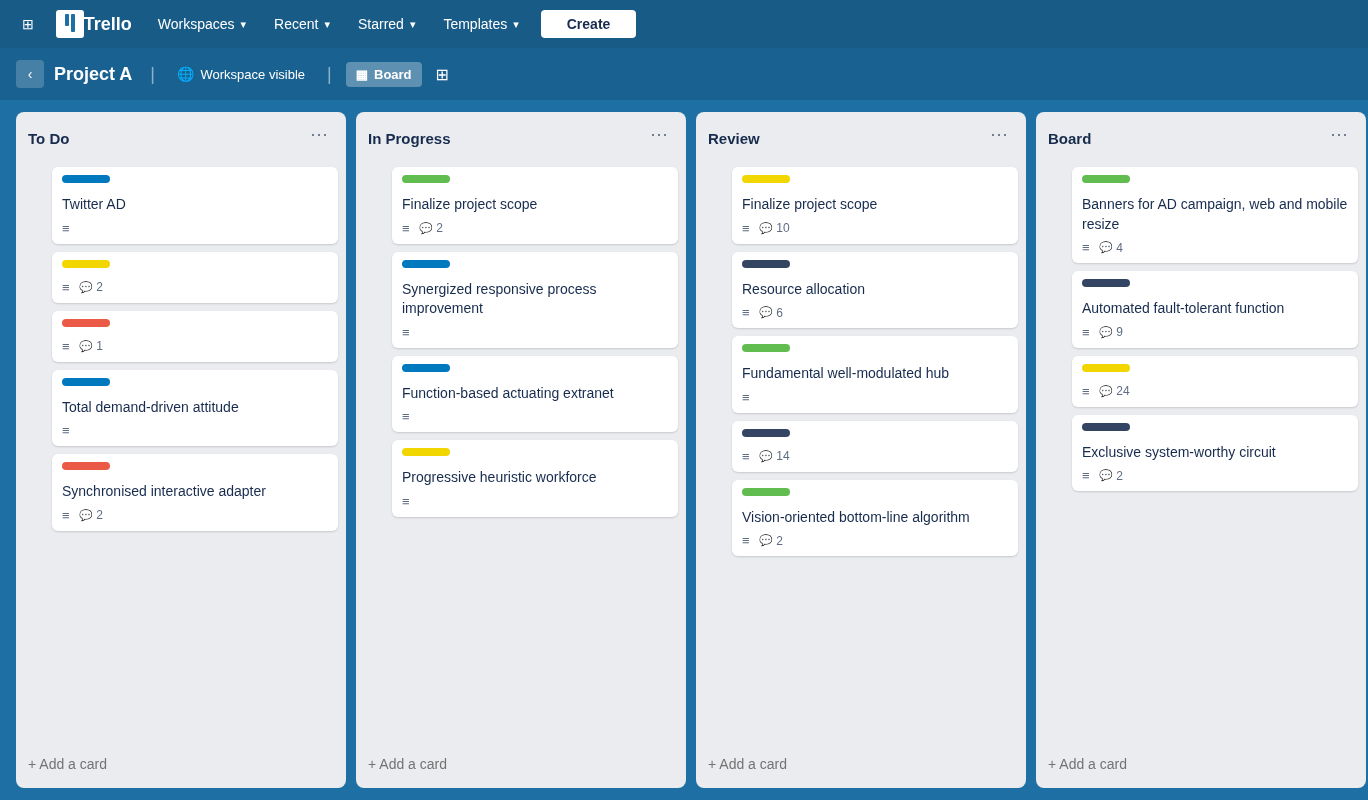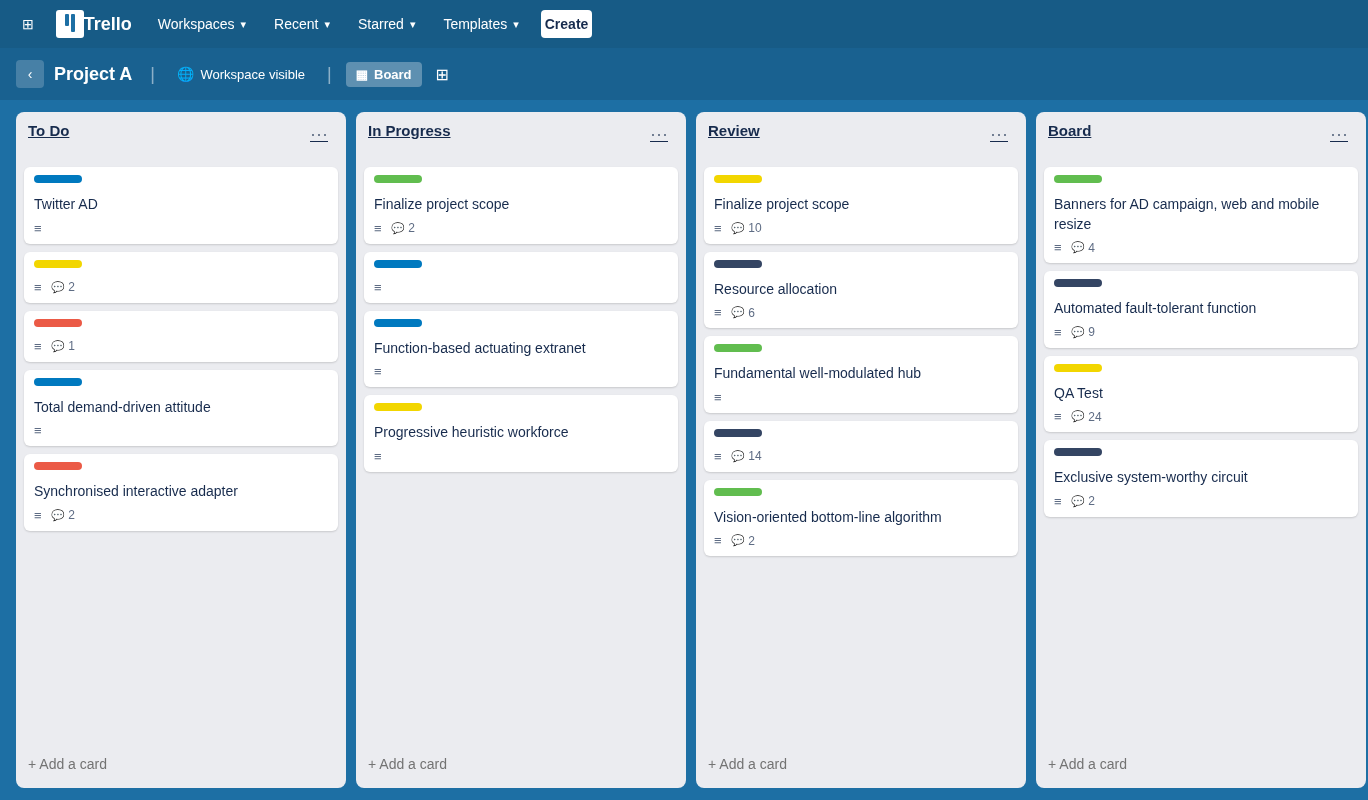--- a/index.html
+++ b/index.html
@@ -15,21 +15,21 @@
     .nav-logo-icon { background: white; border-radius: 3px; width: 28px; height: 28px; display: flex; align-items: center; justify-content: center; }
     .nav-logo-inner { width: 10px; height: 20px; position: relative; }
     .nav-logo-inner::before { content:''; position:absolute; left:0; top:0; width:4px; height:12px; background:#1d6fa4; border-radius:1px; }
     .nav-logo-inner::after { content:''; position:absolute; right:0; top:0; width:4px; height:18px; background:#1d6fa4; border-radius:1px; }
     .nav-btn {
       color: white; background: none; border: none; cursor: pointer;
       padding: 6px 10px; border-radius: 4px; font-size: 14px; display: flex; align-items: center; gap: 4px;
     }
     .nav-create {
       background: white; color: #172b4d; border: none; border-radius: 4px;
-      padding: 6px 4px; font-size: 14px; font-weight: 600; cursor: pointer; margin-left: 4px;
+      padding: 6px 26px; font-size: 14px; font-weight: 600; cursor: pointer; margin-left: 4px;
     }
     .nav-spacer { flex: 1; }
     .chevron { font-size: 11px; margin-left: 2px; }
 
     
     .board-header {
       display: flex; align-items: center; gap: 10px;
       padding: 10px 16px; background: rgba(0,0,0,0.12); height: 52px;
     }
     .sidebar-toggle {
@@ -60,28 +60,28 @@
       display: flex; gap: 10px; padding: 12px 16px; overflow-x: auto;
       height: calc(800px - 100px);
     }
 
     
     .column {
       background: #ebecf0; border-radius: 8px; width: 330px; min-width: 330px;
       display: flex; flex-direction: column; max-height: 100%;
     }
     .column-header {
-      display: flex; align-items: flex-start; justify-content: space-between;
-      padding: 10px 12px 8px; font-weight: 700; font-size: 15px; color: #172b4d; text-decoration: underline;
+      display: flex; align-items: flex-end; justify-content: space-between;
+      padding: 10px 12px 8px; font-weight: 700; font-size: 15px; color: #172b4d;
     }
     .column-menu-btn {
       background: none; border: none; cursor: pointer; color: #5e6c84;
       font-size: 18px; padding: 2px 6px; border-radius: 4px;
     }
-    .cards-container { overflow-y: auto; padding: 12px 8px; flex: 1; }
+    .cards-container { overflow-y: auto; padding: 12px 8px; flex: 1; margin-left: 28px; }
 
     
     .card {
       background: white; border-radius: 6px; padding: 8px 10px;
       margin-bottom: 8px; box-shadow: 0 1px 2px rgba(0,0,0,0.15); cursor: pointer;
     }
     .card-label {
       height: 8px; border-radius: 4px; width: 48px; margin-bottom: 8px; display: inline-block;
     }
     .card-title { font-size: 14px; color: #172b4d; line-height: 1.4; margin-bottom: 6px; }
@@ -194,21 +194,21 @@
         <button class="column-menu-btn">···</button>
       </div>
       <div class="cards-container">
         <div class="card"><span class="card-label label-green"></span><div class="card-title">Finalize project scope</div><div class="card-footer">
             <span class="card-icon">≡</span>
             <span class="card-meta">
               <span style="font-size: 11px;">💬</span>
               <span>2</span>
             </span>
           </div></div>
-        <div class="card"><span class="card-label label-blue"></span><div class="card-footer">
+        <div class="card"><span class="card-label label-blue"></span><div class="card-title">Synergized responsive process improvement</div><div class="card-footer">
             <span class="card-icon">≡</span>
           </div></div>
         <div class="card"><span class="card-label label-blue"></span><div class="card-title">Function-based actuating extranet</div><div class="card-footer">
             <span class="card-icon">≡</span>
           </div></div>
         <div class="card"><span class="card-label label-yellow"></span><div class="card-title">Progressive heuristic workforce</div><div class="card-footer">
             <span class="card-icon">≡</span>
           </div></div>
       </div>
       <button class="add-card-btn">+ Add a card</button>
@@ -266,21 +266,21 @@
               <span>4</span>
             </span>
           </div></div>
         <div class="card"><span class="card-label label-dark-blue"></span><div class="card-title">Automated fault-tolerant function</div><div class="card-footer">
             <span class="card-icon">≡</span>
             <span class="card-meta">
               <span style="font-size: 11px;">💬</span>
               <span>9</span>
             </span>
           </div></div>
-        <div class="card"><span class="card-label label-yellow"></span><div class="card-title">QA Test</div><div class="card-footer">
+        <div class="card"><span class="card-label label-yellow"></span><div class="card-footer">
             <span class="card-icon">≡</span>
             <span class="card-meta">
               <span style="font-size: 11px;">💬</span>
               <span>24</span>
             </span>
           </div></div>
         <div class="card"><span class="card-label label-dark-blue"></span><div class="card-title">Exclusive system-worthy circuit</div><div class="card-footer">
             <span class="card-icon">≡</span>
             <span class="card-meta">
               <span style="font-size: 11px;">💬</span>

